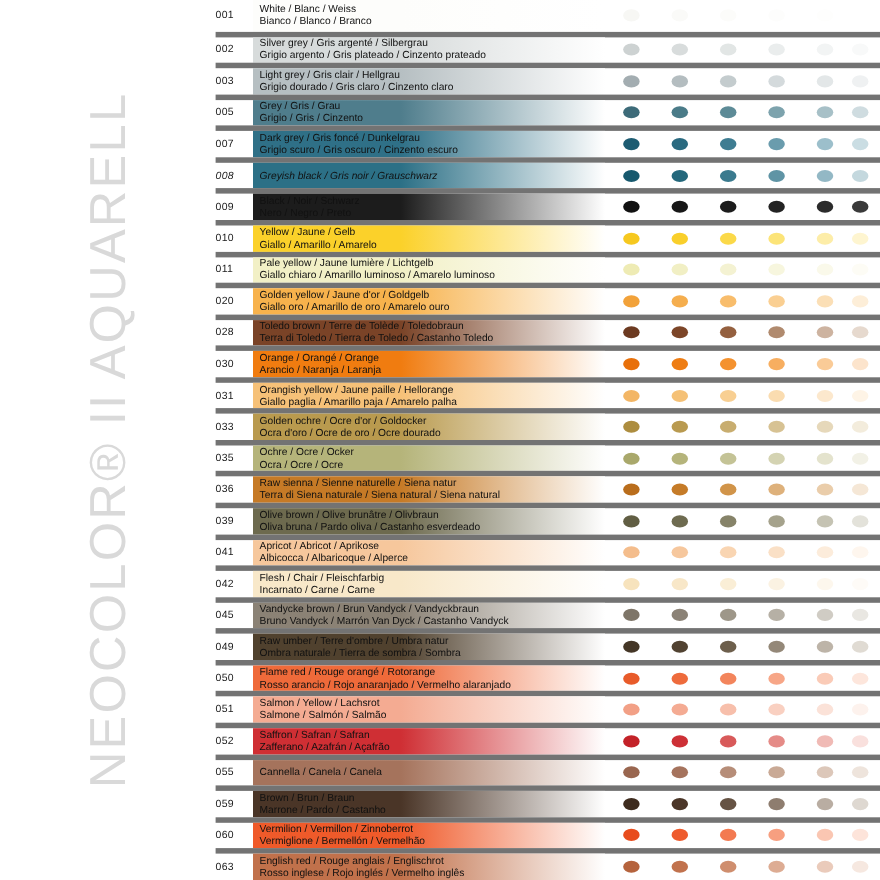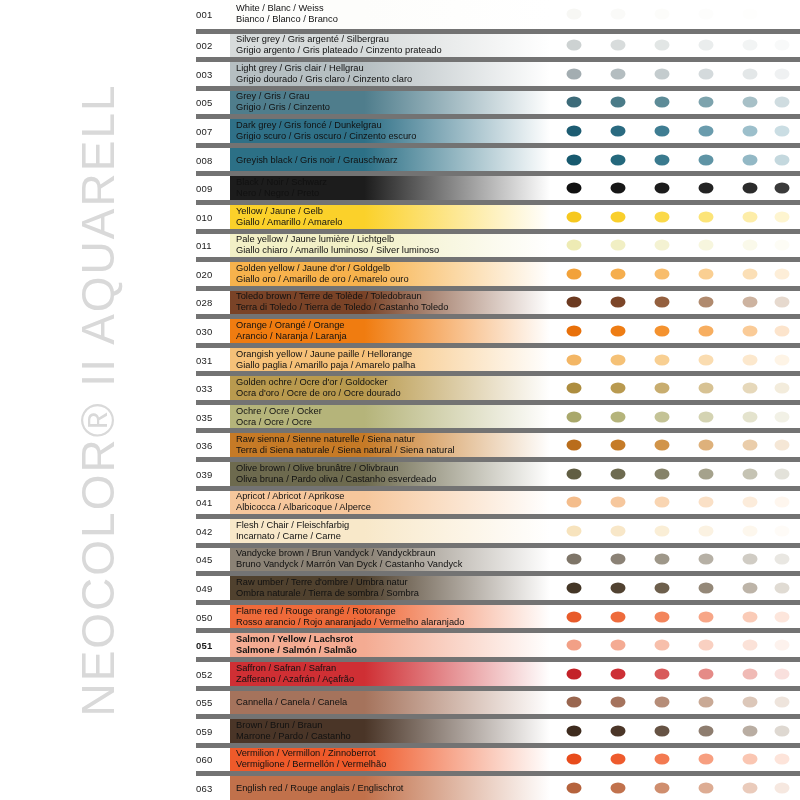--- a/index.html
+++ b/index.html
@@ -200,21 +200,21 @@
         </div>
         <div class="dots">
           <div class="dot" style="left: 18px; background: rgb(29, 92, 114);"></div>
           <div class="dot" style="left: 62px; background: rgb(42, 106, 128);"></div>
           <div class="dot" style="left: 106px; background: rgb(63, 125, 146);"></div>
           <div class="dot" style="left: 150px; background: rgb(106, 156, 173);"></div>
           <div class="dot" style="left: 194px; background: rgb(156, 191, 203);"></div>
           <div class="dot" style="left: 226px; background: rgb(202, 221, 227);"></div>
         </div>
       </div>
-      <div class="row" style="height: 28.5714px;">
+      <div class="row" style="height: 28.5714px; font-style: italic;">
         <div class="code">008</div>
         <div class="swatch" style="background: linear-gradient(to right, rgb(44, 112, 134) 0%, rgb(44, 112, 134) 42%, rgb(255, 255, 255) 100%);"></div>
         <div class="names">
           <span class="n1">Greyish black / Gris noir / Grauschwarz</span>
         </div>
         <div class="dots">
           <div class="dot" style="left: 18px; background: rgb(23, 89, 110);"></div>
           <div class="dot" style="left: 62px; background: rgb(36, 104, 124);"></div>
           <div class="dot" style="left: 106px; background: rgb(58, 122, 142);"></div>
           <div class="dot" style="left: 150px; background: rgb(95, 148, 165);"></div>
@@ -252,21 +252,21 @@
           <div class="dot" style="left: 150px; background: rgb(252, 228, 120);"></div>
           <div class="dot" style="left: 194px; background: rgb(253, 237, 168);"></div>
           <div class="dot" style="left: 226px; background: rgb(254, 245, 208);"></div>
         </div>
       </div>
       <div class="row" style="height: 28.5714px;">
         <div class="code">011</div>
         <div class="swatch" style="background: linear-gradient(to right, rgb(242, 240, 198) 0%, rgb(242, 240, 198) 42%, rgb(255, 255, 255) 100%);"></div>
         <div class="names">
           <span class="n1">Pale yellow / Jaune lumière / Lichtgelb</span>
-          <span class="n2">Giallo chiaro / Amarillo luminoso / Silver luminoso</span>
+          <span class="n2">Giallo chiaro / Amarillo luminoso / Amarelo luminoso</span>
         </div>
         <div class="dots">
           <div class="dot" style="left: 18px; background: rgb(238, 235, 180);"></div>
           <div class="dot" style="left: 62px; background: rgb(241, 239, 196);"></div>
           <div class="dot" style="left: 106px; background: rgb(244, 242, 210);"></div>
           <div class="dot" style="left: 150px; background: rgb(247, 246, 222);"></div>
           <div class="dot" style="left: 194px; background: rgb(250, 249, 234);"></div>
           <div class="dot" style="left: 226px; background: rgb(253, 252, 245);"></div>
         </div>
       </div>
@@ -471,21 +471,21 @@
         </div>
         <div class="dots">
           <div class="dot" style="left: 18px; background: rgb(232, 91, 42);"></div>
           <div class="dot" style="left: 62px; background: rgb(238, 107, 60);"></div>
           <div class="dot" style="left: 106px; background: rgb(243, 133, 92);"></div>
           <div class="dot" style="left: 150px; background: rgb(247, 166, 135);"></div>
           <div class="dot" style="left: 194px; background: rgb(250, 203, 183);"></div>
           <div class="dot" style="left: 226px; background: rgb(253, 230, 220);"></div>
         </div>
       </div>
-      <div class="row" style="height: 28.5714px; font-weight: bold;">
+      <div class="row" style="height: 28.5714px;">
         <div class="code">051</div>
         <div class="swatch" style="background: linear-gradient(to right, rgb(244, 171, 146) 0%, rgb(244, 171, 146) 42%, rgb(255, 255, 255) 100%);"></div>
         <div class="names">
           <span class="n1">Salmon / Yellow / Lachsrot</span>
           <span class="n2">Salmone / Salmón / Salmão</span>
         </div>
         <div class="dots">
           <div class="dot" style="left: 18px; background: rgb(242, 160, 134);"></div>
           <div class="dot" style="left: 62px; background: rgb(244, 171, 147);"></div>
           <div class="dot" style="left: 106px; background: rgb(247, 191, 171);"></div>
@@ -555,20 +555,21 @@
           <div class="dot" style="left: 150px; background: rgb(247, 159, 128);"></div>
           <div class="dot" style="left: 194px; background: rgb(250, 198, 178);"></div>
           <div class="dot" style="left: 226px; background: rgb(253, 228, 218);"></div>
         </div>
       </div>
       <div class="row" style="height: 28.5714px;">
         <div class="code">063</div>
         <div class="swatch" style="background: linear-gradient(to right, rgb(193, 113, 75) 0%, rgb(193, 113, 75) 42%, rgb(255, 255, 255) 100%);"></div>
         <div class="names">
           <span class="n1">English red / Rouge anglais / Englischrot</span>
+          <span class="n2">Rosso inglese / Rojo inglés / Vermelho inglês</span>
         </div>
         <div class="dots">
           <div class="dot" style="left: 18px; background: rgb(181, 99, 61);"></div>
           <div class="dot" style="left: 62px; background: rgb(193, 114, 77);"></div>
           <div class="dot" style="left: 106px; background: rgb(207, 142, 110);"></div>
           <div class="dot" style="left: 150px; background: rgb(221, 172, 147);"></div>
           <div class="dot" style="left: 194px; background: rgb(234, 203, 187);"></div>
           <div class="dot" style="left: 226px; background: rgb(246, 232, 224);"></div>
         </div>
       </div>

